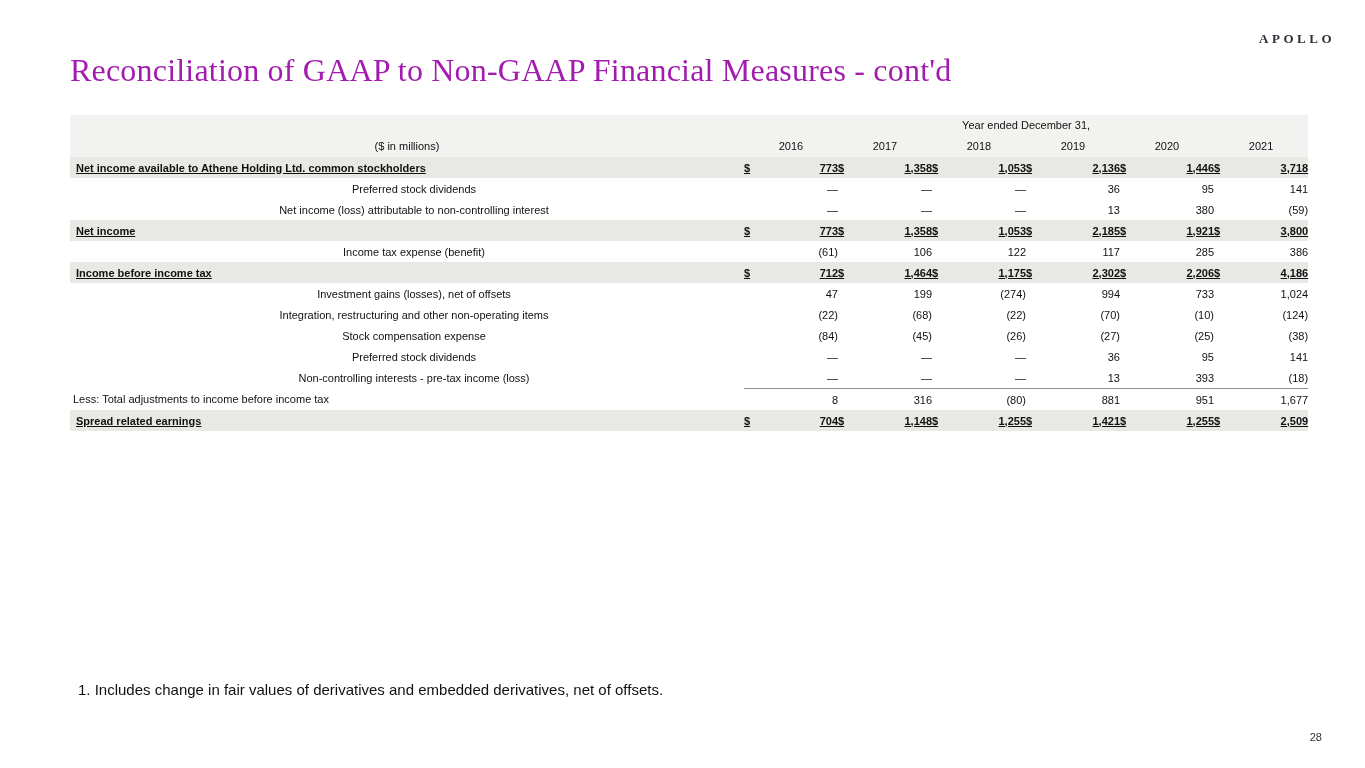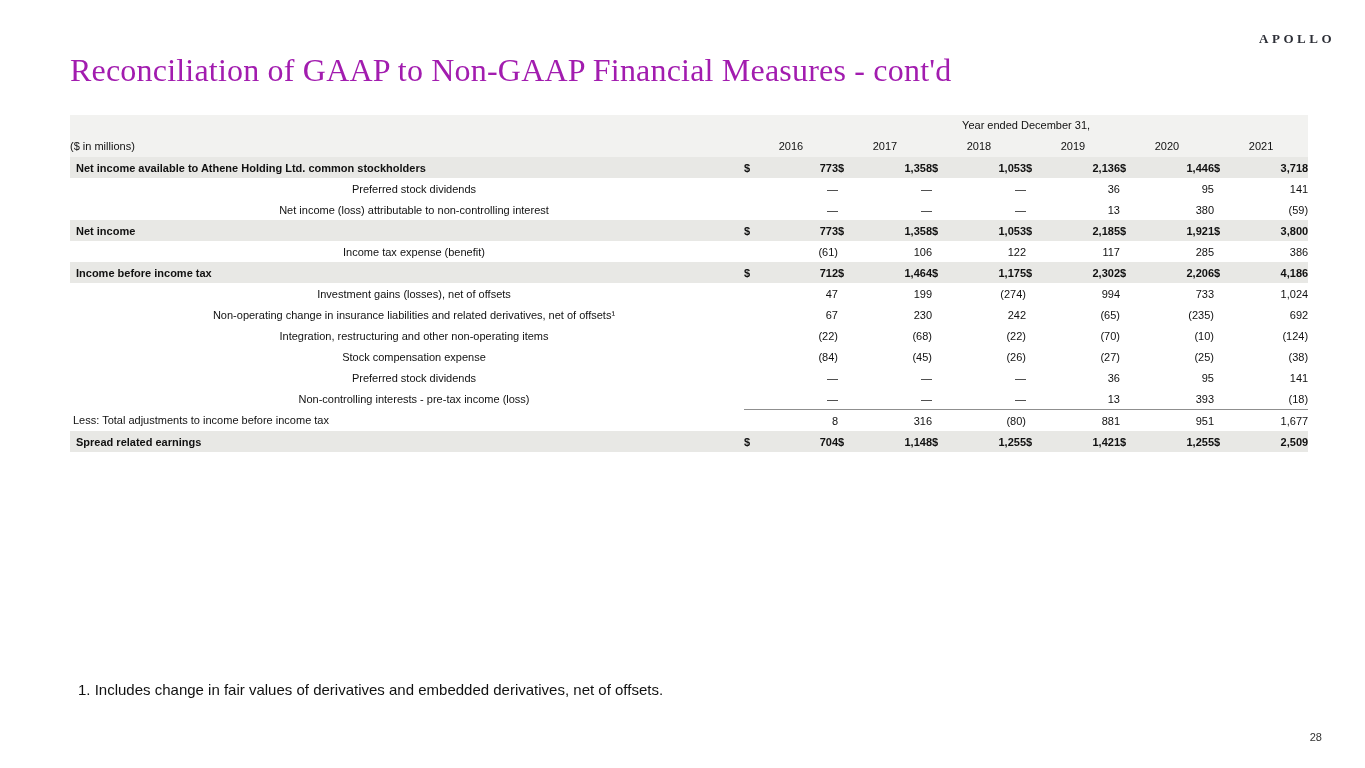--- a/index.html
+++ b/index.html
@@ -42,25 +42,25 @@
     width: 1238px;
     font-size: 11px;
     color: #111111;
   }
   table.fin td { padding: 0; height: 21px; white-space: nowrap; vertical-align: middle; }
   thead td.band { background: #f2f2f0; }
   thead tr.span-row td { height: 20px; }
   thead tr.years-row td { height: 22px; }
   .span-head { text-align: center; }
   .year-head { text-align: center; }
-  .units { padding-left: 7px; }
+  .units { padding-left: 7px; text-align: center; }
   td.lab { overflow: hidden; }
   tr.item td.lab { padding-left: 14px; text-align: center; }
   tr.flush td.lab { padding-left: 3px; }
-  tr.total td { background: #e8e8e5; font-weight: 700; }
+  tr.total td { background: #e8e8e5; font-weight: 700; text-decoration: underline; }
   tr.total td.lab { padding-left: 6px; }
   td.cur { text-align: left; padding-left: 7px; }
   td.val { text-align: right; padding-right: 10px; }
   tr.rule td.cur, tr.rule td.val { border-bottom: 1px solid #8f8f8f; }
   .footnote {
     position: absolute;
     left: 78px;
     top: 681px;
     font-size: 15px;
     color: #111111;
@@ -213,35 +213,20 @@
           <td class="cur"></td>
           <td class="val">(274)</td>
           <td class="cur"></td>
           <td class="val">994</td>
           <td class="cur"></td>
           <td class="val">733</td>
           <td class="cur"></td>
           <td class="val">1,024</td>
         </tr>
         <tr class="item">
-          <td class="lab">Non-operating change in insurance liabilities and related derivatives, net of offsets¹</td>
-          <td class="cur"></td>
-          <td class="val">67</td>
-          <td class="cur"></td>
-          <td class="val">230</td>
-          <td class="cur"></td>
-          <td class="val">242</td>
-          <td class="cur"></td>
-          <td class="val">(65)</td>
-          <td class="cur"></td>
-          <td class="val">(235)</td>
-          <td class="cur"></td>
-          <td class="val">692</td>
-        </tr>
-        <tr class="item">
           <td class="lab">Integration, restructuring and other non-operating items</td>
           <td class="cur"></td>
           <td class="val">(22)</td>
           <td class="cur"></td>
           <td class="val">(68)</td>
           <td class="cur"></td>
           <td class="val">(22)</td>
           <td class="cur"></td>
           <td class="val">(70)</td>
           <td class="cur"></td>

